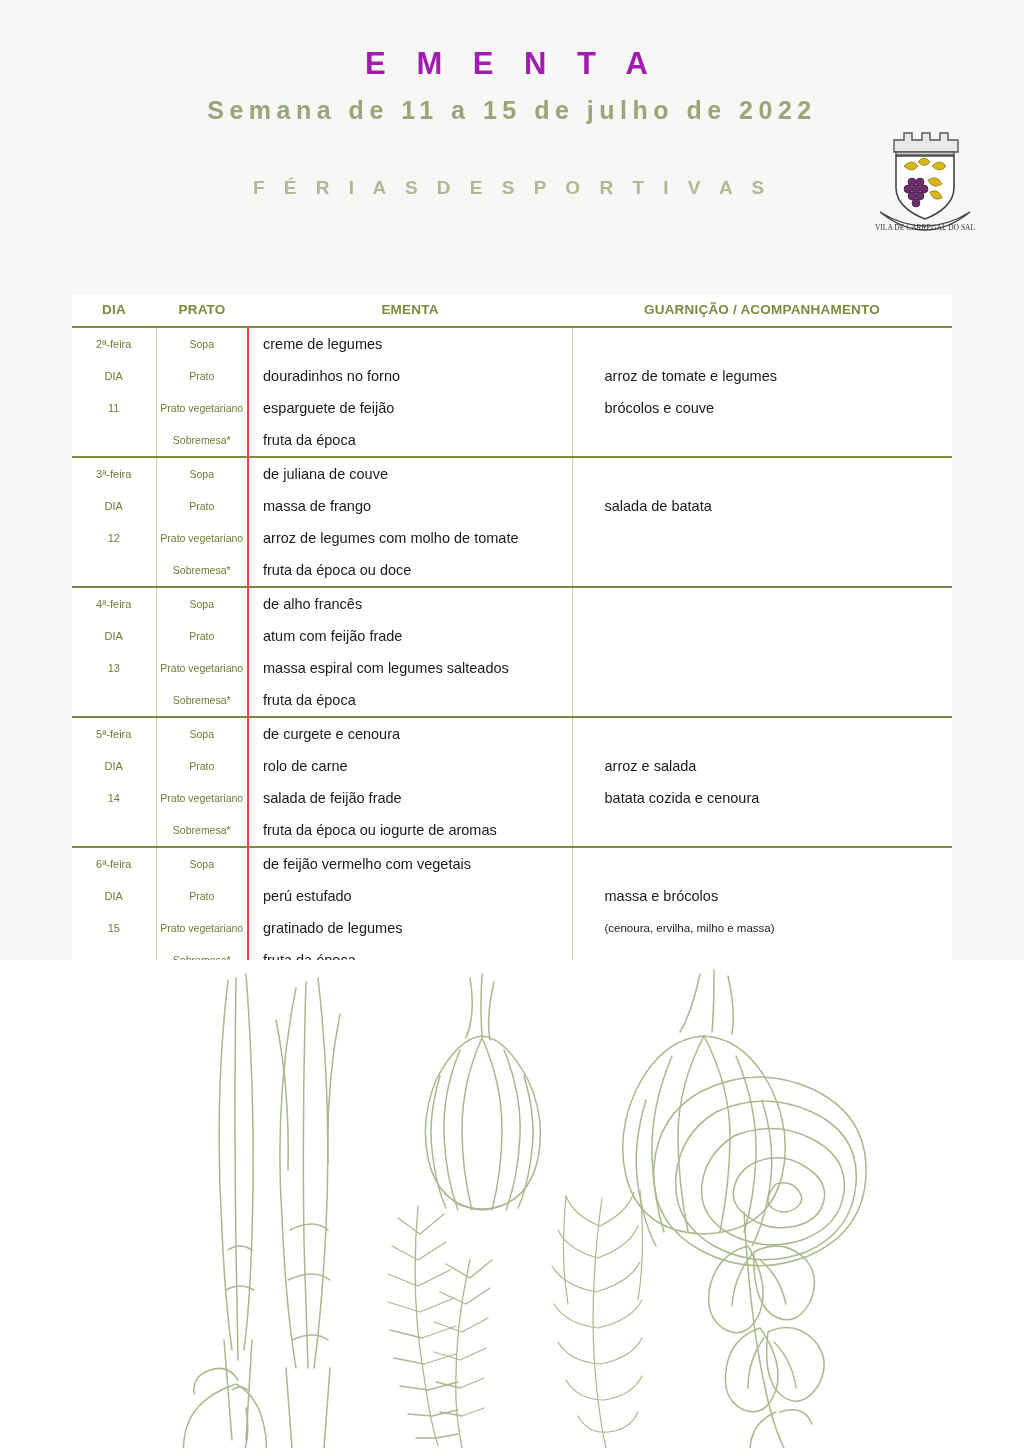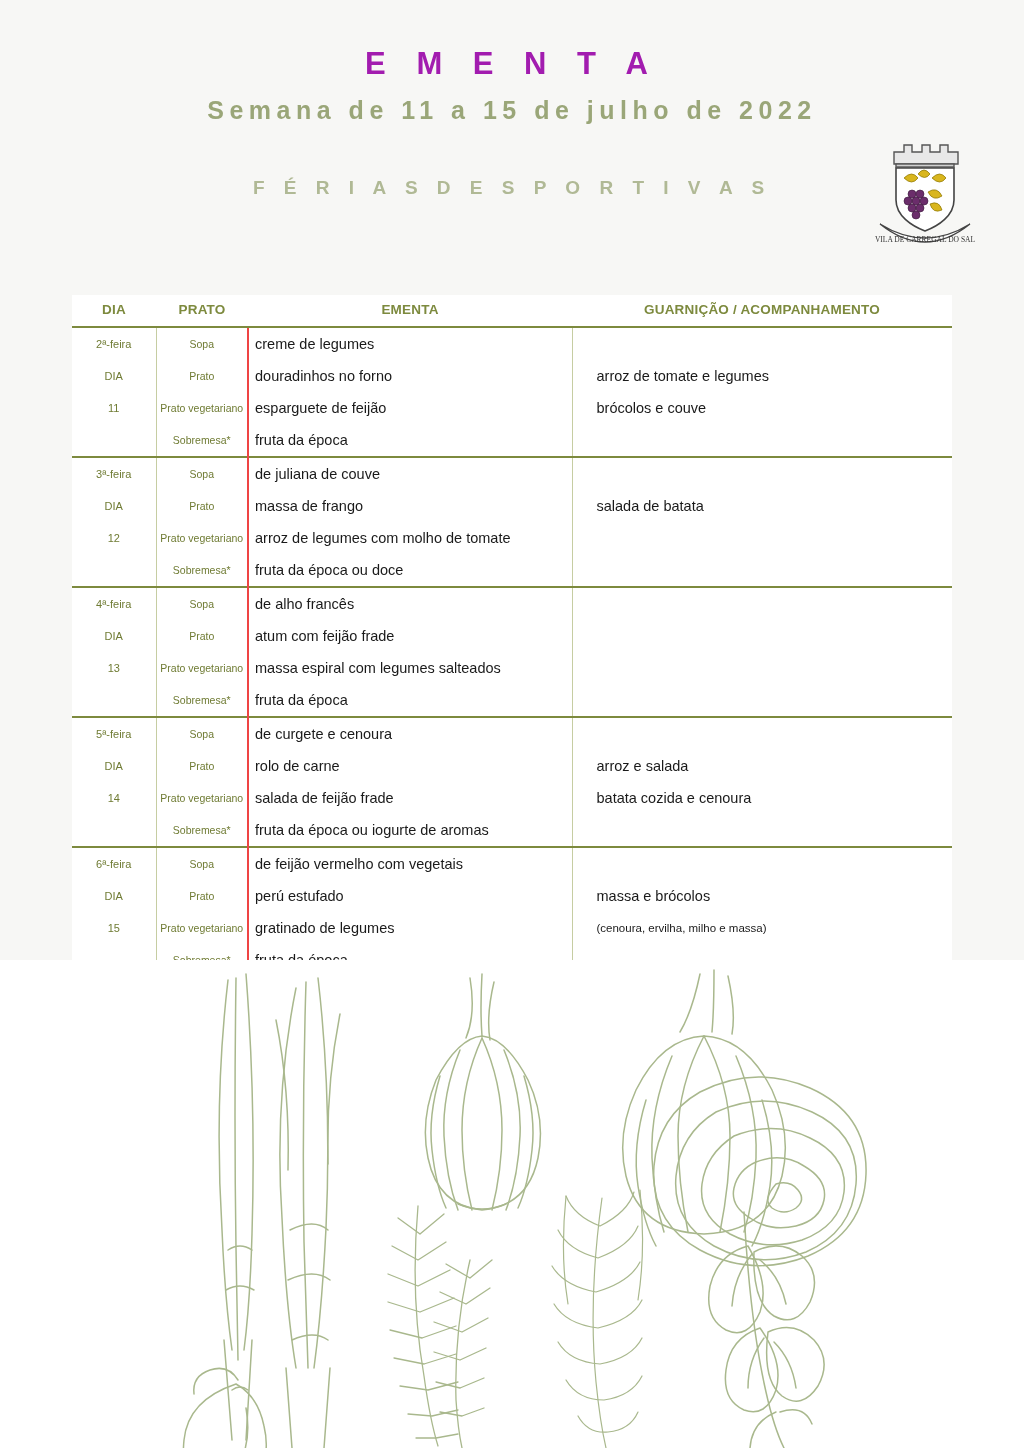--- a/index.html
+++ b/index.html
@@ -43,21 +43,21 @@
     font-weight: bold;
     letter-spacing: 7px;
     color: #b0b995;
     margin-top: 48px;
     line-height: 30px;
   }
 
   
   .crest {
     position: absolute;
-    top: 132px;
+    top: 120px;
     left: 866px;
     width: 118px;
     height: 120px;
   }
 
   
   .menu-wrap {
     position: absolute;
     top: 295px;
     left: 72px;
@@ -98,26 +98,26 @@
     color: #6f7b33;
     border-right: 1px solid #c6cda2;
   }
   td.prato {
     text-align: center;
     font-size: 10.5px;
     color: #6f7b33;
     border-right: 2px solid #ef4444;
   }
   td.ementa {
-    padding-left: 6px;
+    padding-left: 14px;
     border-right: 1px solid #c6cda2;
     font-size: 14.5px;
   }
   td.guarn {
-    padding-left: 24px;
+    padding-left: 32px;
     font-size: 14.5px;
   }
   td.guarn.small { font-size: 11.5px; }
 
   tr.day-start td { border-top: 2px solid #7d8a3e; }
   .table-bottom {
     border-top: 2px solid #7d8a3e;
     height: 0;
     width: 880px;
   }

